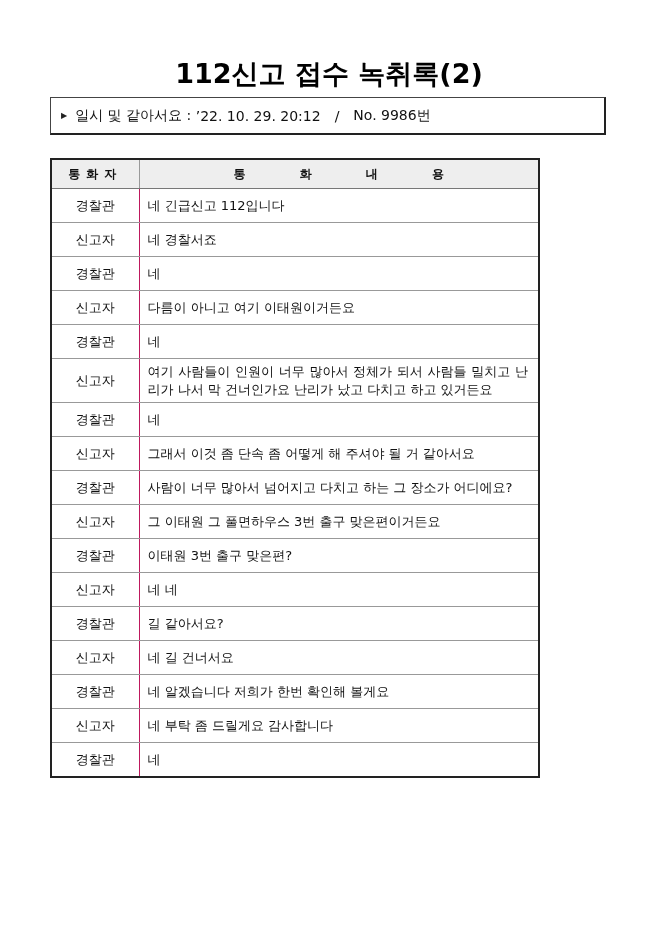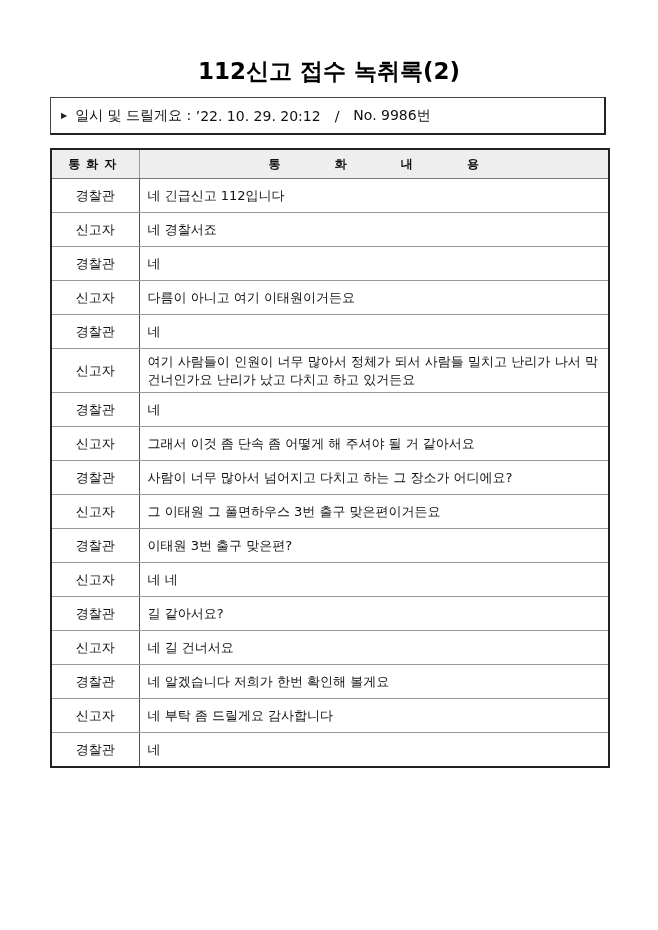--- a/index.html
+++ b/index.html
@@ -2,33 +2,33 @@
 <html><head>
 <meta charset="utf-8">
 <style>
   html, body { margin: 0; padding: 0; background: #ffffff; }
   body {
     width: 658px; height: 930px; position: relative; overflow: hidden;
     font-family: "DejaVu Sans", sans-serif; color: #111;
   }
   .title {
     position: absolute; left: 0; top: 56px; width: 658px;
-    text-align: center; font-size: 23px; font-weight: bold;
+    text-align: center; font-size: 27px; font-weight: bold;
     letter-spacing: 0px; color: #000;
   }
   .info-box {
     position: absolute; left: 50px; top: 97px; width: 556px; height: 38px;
     border: 1px solid #444; border-right: 2px solid #222; border-bottom: 2px solid #222;
     box-sizing: border-box; display: flex; align-items: center;
     padding-left: 10px; font-size: 14px;
   }
   .info-box .arrow { font-size: 8px; margin-right: 8px; color: #222; }
   .info-box .sep { margin: 0 14px; }
   .table {
-    position: absolute; left: 50px; top: 148px; width: 560px;
+    position: absolute; left: 50px; top: 158px; width: 490px;
     border-collapse: collapse; table-layout: fixed;
     border: 2px solid #222;
     font-size: 13px;
   }
   .table col.c1 { width: 88px; }
   .table th, .table td {
     border-top: 1px solid #999; border-bottom: 1px solid #999;
     padding: 0;
   }
   .table th {
@@ -45,21 +45,21 @@
   }
   .table tr.tall td { height: 43px; }
 </style>
 </head>
 <body>
 
 <div class="title">112신고 접수 녹취록(2)</div>
 
 <div class="info-box">
   <span class="arrow">▶</span>
-  <span>일시 및 드릴게요 :</span>&nbsp;<span>’22. 10. 29. 20:12</span>
+  <span>일시 및 같아서요 :</span>&nbsp;<span>’22. 10. 29. 20:12</span>
   <span class="sep">/</span>
   <span>No. 9986번</span>
 </div>
 
 <table class="table">
   <colgroup>
       <col class="c1">
       <col>
     </colgroup>
   <thead>

